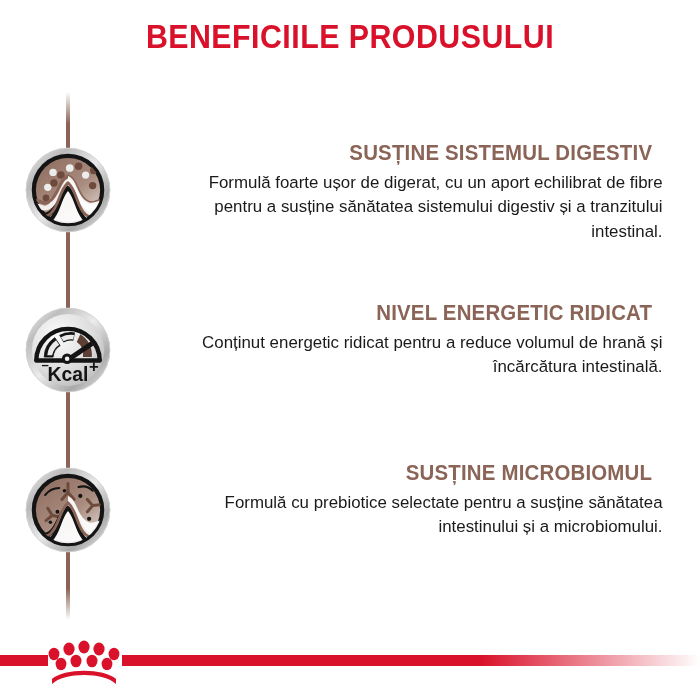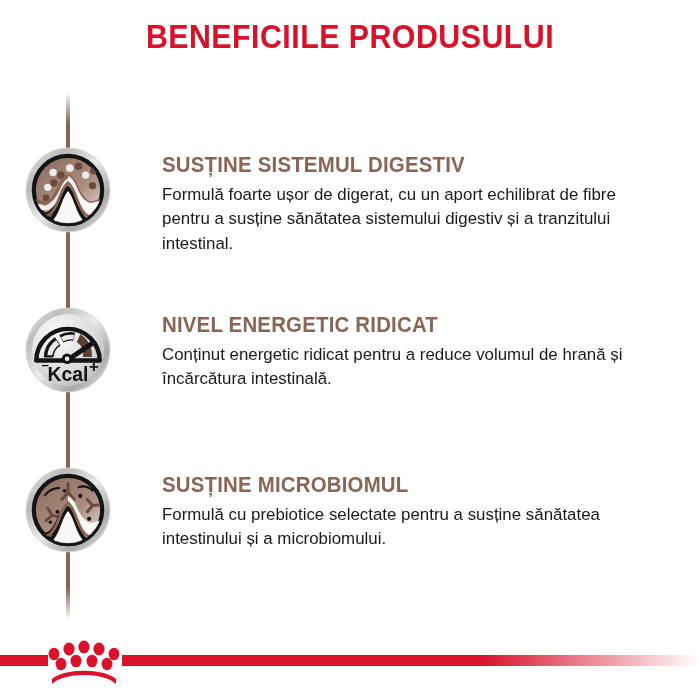--- a/index.html
+++ b/index.html
@@ -45,22 +45,23 @@
 
   .icon-wrap {
     position:absolute;
     left:24px; top:6px;
     width:88px; height:88px;
   }
   .icon-wrap svg { display:block; width:88px; height:88px; }
 
   .text-block {
     position:absolute;
-    left:162px; top:12px;
+    left:162px; top:0;
     width:516px;
+    text-align:right;
   }
   .benefit-heading {
     font-family:"Liberation Sans", sans-serif;
     font-weight:bold;
     font-size:21.5px;
     letter-spacing:0.2px;
     color:#8a6456;
     transform:scaleX(0.95);
     transform-origin:left center;
     white-space:nowrap;

